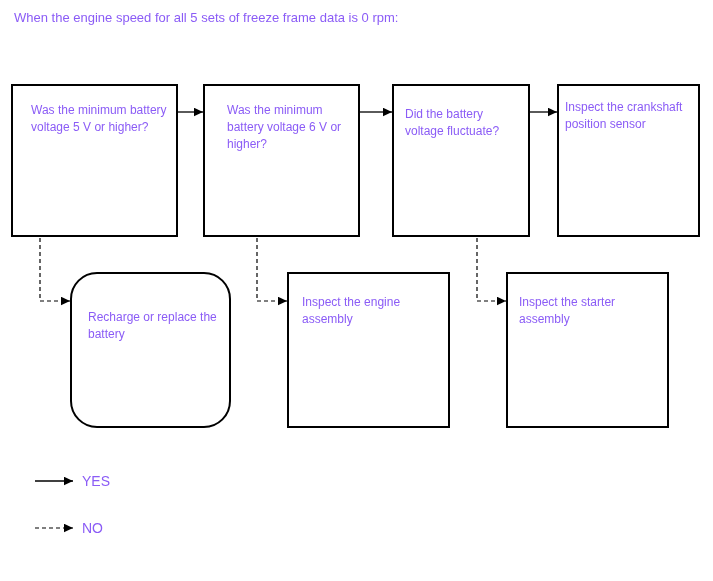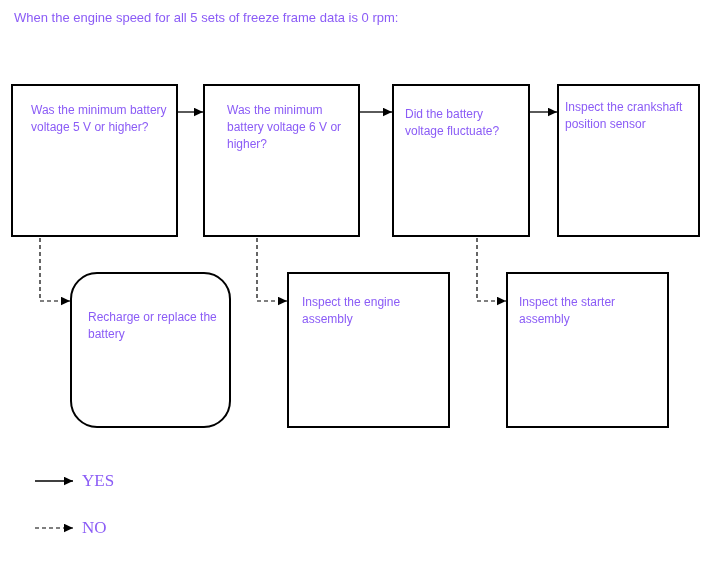--- a/index.html
+++ b/index.html
@@ -36,23 +36,22 @@
   
   .c1 { left: 70px;  top: 272px; width: 161px; height: 156px; padding: 35px 8px 0 16px; border-radius: 27px; }
   .c2 { left: 287px; top: 272px; width: 163px; height: 156px; padding: 20px 8px 0 13px; }
   .c3 { left: 506px; top: 272px; width: 163px; height: 156px; padding: 20px 8px 0 11px; }
   .connectors {
     position: absolute;
     left: 0; top: 0;
   }
   .legend-label {
     position: absolute;
-    font-size: 17px;
+    font-size: 14px;
     line-height: 16px;
-    font-family: Liberation Serif, serif;
   }
   .legend-yes { left: 82px; top: 473px; }
   .legend-no  { left: 82px; top: 520px; }
 </style>
 </head>
 <body>
 
 <div class="canvas">
 
   <div class="title">When the engine speed for all 5 sets of freeze frame data is 0 rpm:</div>

